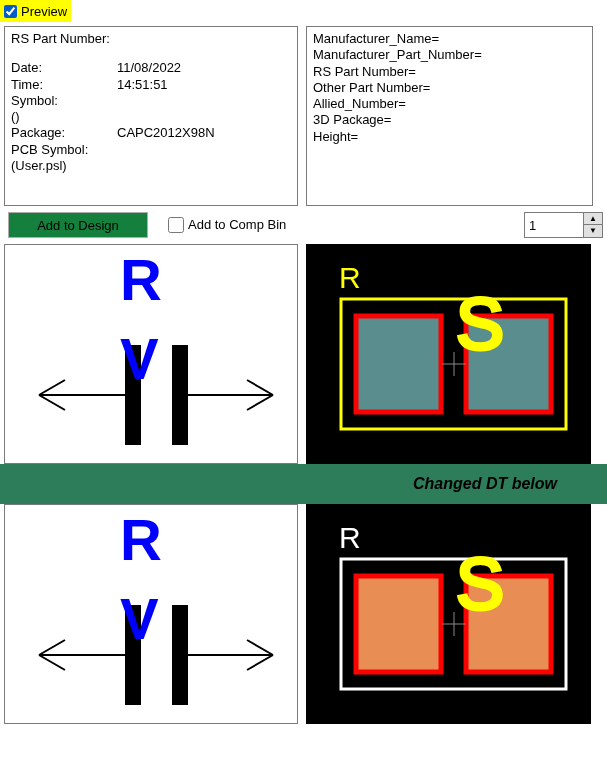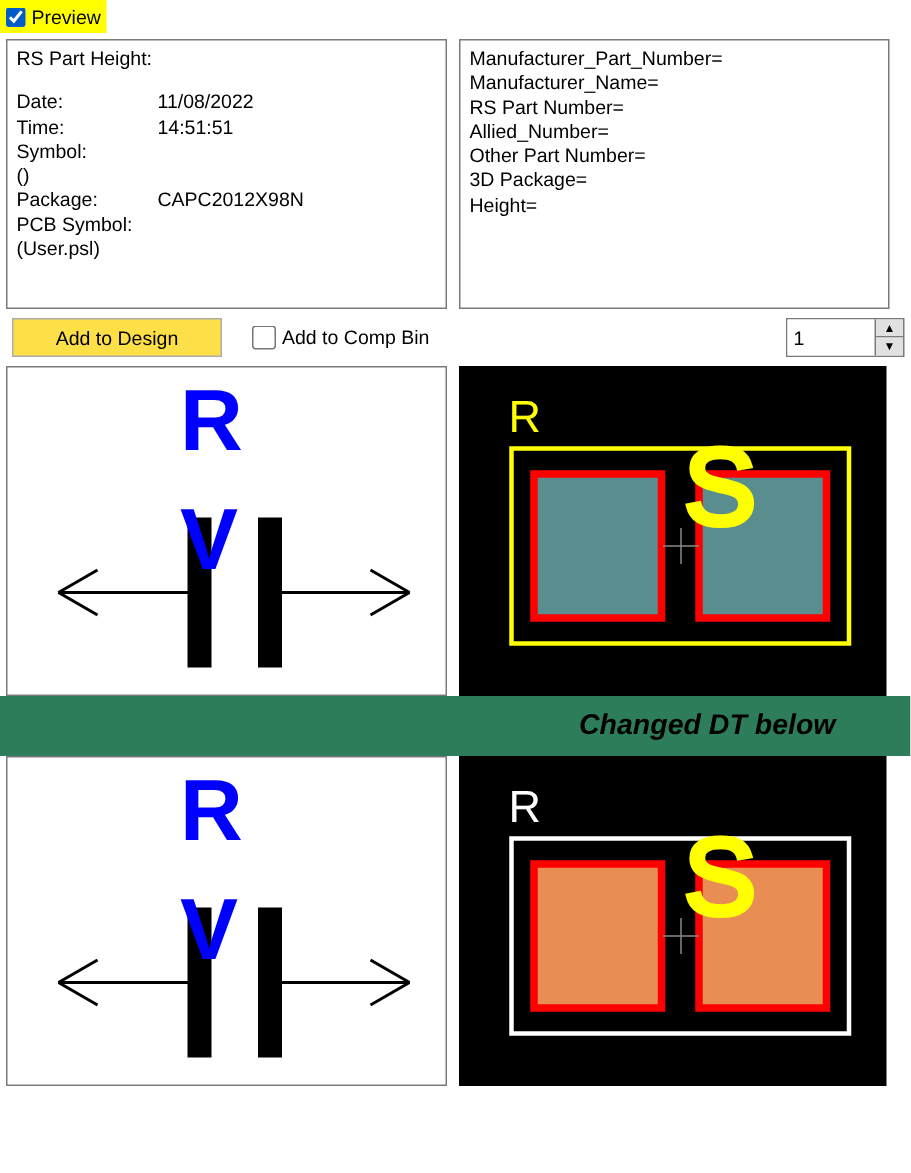--- a/index.html
+++ b/index.html
@@ -3,73 +3,73 @@
 <meta charset="utf-8">
 <style>
 html,body{margin:0;padding:0;font-family:"Segoe UI",Tahoma,Arial,sans-serif;font-size:13px;color:#000;background:#fff;width:607px}
 .top-bar{display:flex;height:22px;align-items:flex-end}
 .preview-cb{background:#ffff00;display:inline-flex;align-items:center;height:22px;padding:0 4px}
 .preview-cb input{margin:0 4px 0 0}
 .info-row{display:flex;gap:8px;padding:4px}
 .panel{border:1px solid #7a7a7a;padding:4px 6px;box-sizing:border-box;font-size:13px;line-height:1.25}
 .panel-left{flex:0 0 294px;height:180px}
 .panel-right{flex:0 0 287px;height:180px}
-.kv{display:grid;grid-template-columns:86px 1fr;column-gap:8px}
+.kv{display:grid;grid-template-columns:86px 1fr;column-gap:20px}
 .ctrl-row{display:flex;align-items:center;gap:20px;padding:2px 4px 6px 8px}
-.btn{width:140px;height:26px;background:#fde047;border:1px solid #adadad;cursor:pointer;font-family:inherit;font-size:13px}
+.btn{width:140px;height:26px;background:#15803d;border:1px solid #adadad;cursor:pointer;font-family:inherit;font-size:13px}
 .cb-wrap{display:inline-flex;gap:4px}
 .cb-wrap input{width:16px;height:16px;margin:0}
 .spin{display:inline-flex;border:1px solid #7a7a7a;height:24px;margin-left:auto}
 .spin input{border:none;width:50px;padding:0 4px;font-family:inherit;font-size:13px}
 .spin .steppers{display:flex;flex-direction:column;border-left:1px solid #7a7a7a}
 .spin .steppers button{width:18px;height:12px;line-height:8px;font-size:8px;background:#e1e1e1;border:none;border-bottom:1px solid #7a7a7a;padding:0;cursor:pointer}
 .spin .steppers button:last-child{border-bottom:none}
 .previews{display:flex;gap:8px;padding:0 4px}
 .sym-prev{border:1px solid #7a7a7a;width:294px;height:220px;box-sizing:border-box;background:#fff}
 .fp-prev{width:285px;height:220px;background:#000;position:relative;box-sizing:border-box}
 .sep-band{background:#2e7d5a;height:40px;display:flex;align-items:center;justify-content:flex-end;padding-right:50px}
-.sep-band span{font-weight:bold;font-style:italic;font-size:19px;color:#000}
+.sep-band span{font-weight:bold;font-style:italic;font-size:16px;color:#000}
 svg{display:block}
 </style>
 </head>
 <body>
 
 <div class="top-bar">
   <label class="preview-cb">
     <input type="checkbox" checked="" style="">
     <span>Preview</span>
   </label>
 </div>
 
 <div class="info-row">
   <div class="panel panel-left">
-    <div>RS Part Height:</div>
+    <div>RS Part Number:</div>
     <div style="height:13px"></div>
     <div class="kv">
       <div>Date:</div>
       <div>11/08/2022</div>
       <div>Time:</div>
       <div>14:51:51</div>
       <div>Symbol:</div>
       <div></div>
       <div>()</div>
       <div></div>
       <div>Package:</div>
       <div>CAPC2012X98N</div>
       <div>PCB Symbol:</div>
       <div></div>
       <div>(User.psl)</div>
     </div>
   </div>
   <div class="panel panel-right">
+    <div>Manufacturer_Name=</div>
     <div>Manufacturer_Part_Number=</div>
-    <div>Manufacturer_Name=</div>
     <div>RS Part Number=</div>
+    <div>Other Part Number=</div>
     <div>Allied_Number=</div>
-    <div>Other Part Number=</div>
     <div>3D Package=</div>
     <div>Height=</div>
   </div>
 </div>
 
 <div class="ctrl-row">
   <button class="btn">Add to Design</button>
   <label class="cb-wrap">
     <input type="checkbox" style="">
     <span>Add to Comp Bin</span>

